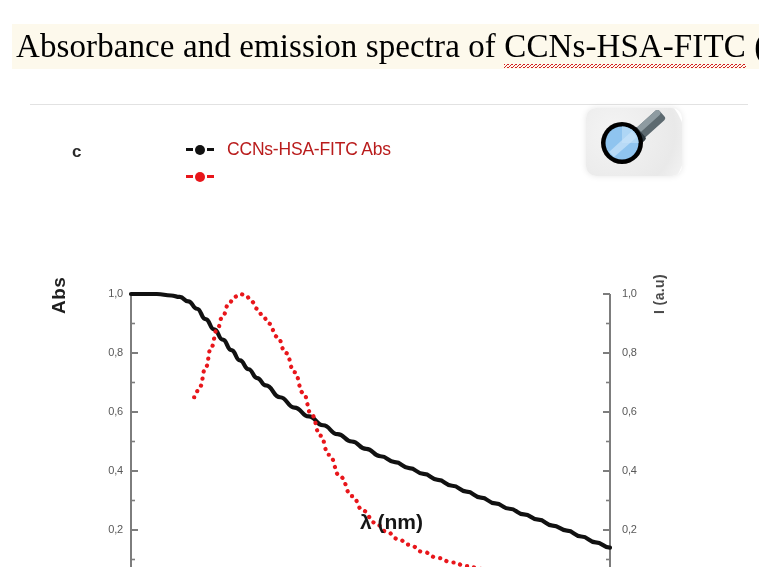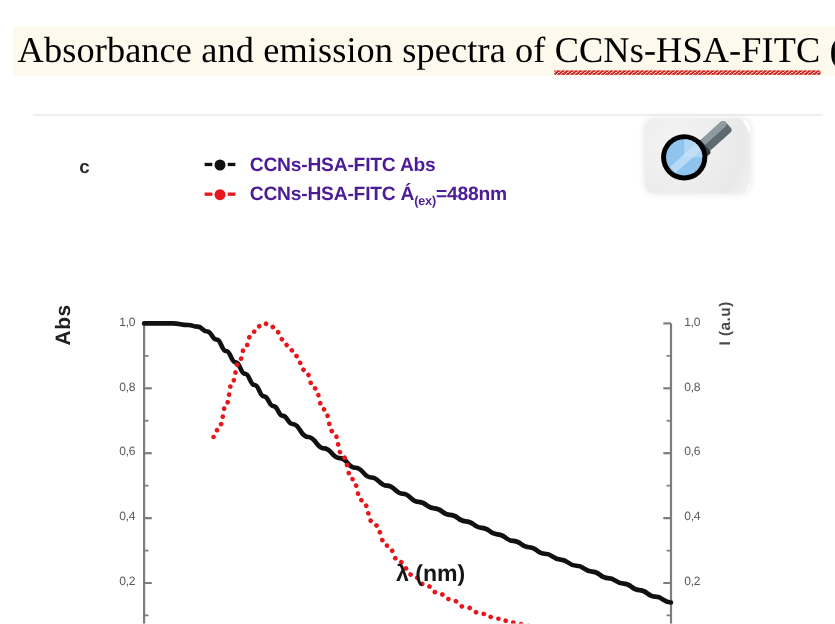--- a/index.html
+++ b/index.html
@@ -121,22 +121,22 @@
     display: inline-block;
   }
   .lm-dot {
     width: 10px; height: 10px;
     border-radius: 50%;
     display: inline-block;
     margin: 0 2px;
   }
   .legend-label {
     font-size: 17.5px;
-    font-weight: bold;
-    color: #4c1d95;
+    font-weight: normal;
+    color: #b91c1c;
     letter-spacing: -0.2px;
   }
   .legend-label sub {
     font-size: 11.5px;
     vertical-align: baseline;
     position: relative;
     top: 4px;
   }
 
   
@@ -220,21 +220,20 @@
         <span class="lm-dash" style="background:#111111"></span>
       </span>
       <span class="legend-label">CCNs-HSA-FITC Abs</span>
     </div>
     <div class="legend-row">
       <span class="legend-marker">
         <span class="lm-dash" style="background:#e8161b"></span>
         <span class="lm-dot" style="background:#e8161b"></span>
         <span class="lm-dash" style="background:#e8161b"></span>
       </span>
-      <span class="legend-label"><span>CCNs-HSA-FITC Á</span><sub>(ex)</sub><span>=488nm</span></span>
     </div>
   </div>
 
   <div id="plot-wrap">
     <div id="axis-label-left">Abs</div>
     <div id="axis-label-right">I (a.u)</div>
     <div id="axis-label-bottom">λ (nm)</div>
     <svg id="plot-svg" width="759" height="461">
         <line x1="131" y1="188" x2="131" y2="483" stroke="#7d7d7d" stroke-width="2"></line>
         <line x1="610" y1="188" x2="610" y2="483" stroke="#7d7d7d" stroke-width="2"></line>

